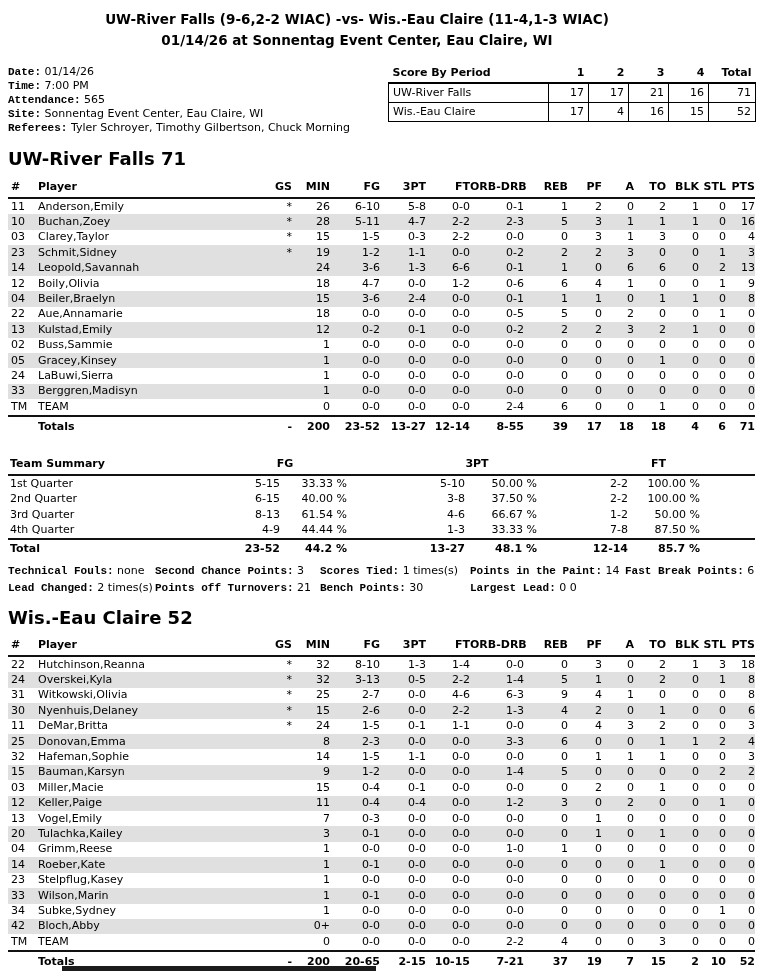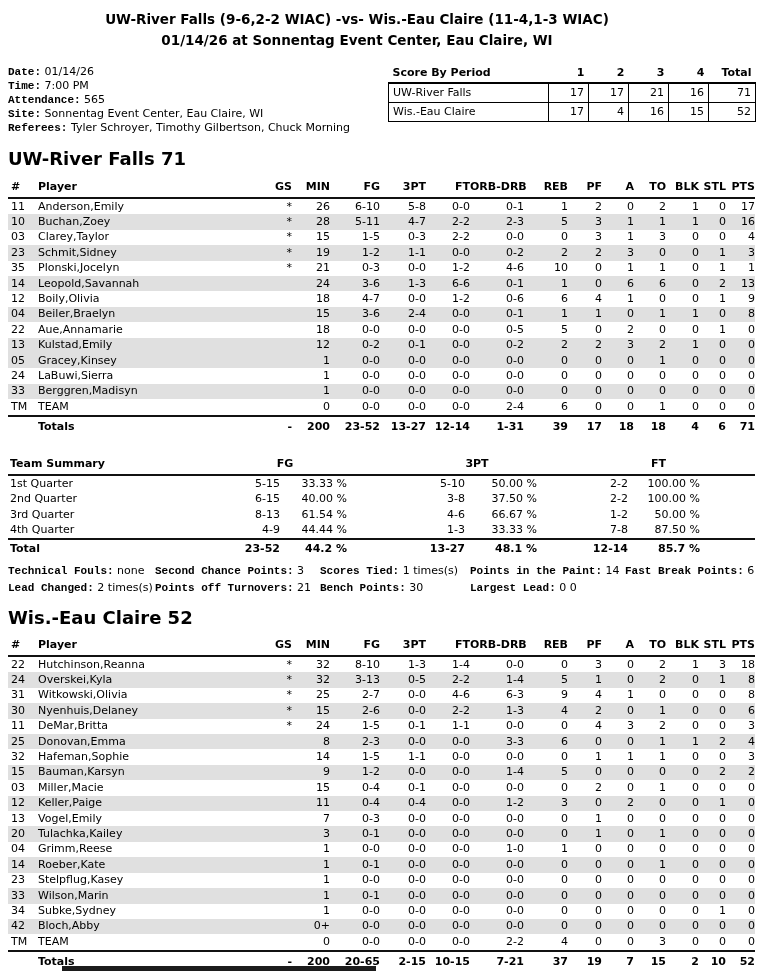--- a/index.html
+++ b/index.html
@@ -235,37 +235,20 @@
             <td>0-0</td>
             <td>0-2</td>
             <td>2</td>
             <td>2</td>
             <td>3</td>
             <td>0</td>
             <td>0</td>
             <td>1</td>
             <td>3</td>
           </tr>
-          <tr>
-            <td>35</td>
-            <td>Plonski,Jocelyn</td>
-            <td>*</td>
-            <td>21</td>
-            <td>0-3</td>
-            <td>0-0</td>
-            <td>1-2</td>
-            <td>4-6</td>
-            <td>10</td>
-            <td>0</td>
-            <td>1</td>
-            <td>1</td>
-            <td>0</td>
-            <td>1</td>
-            <td>1</td>
-          </tr>
           <tr class="stripe">
             <td>14</td>
             <td>Leopold,Savannah</td>
             <td></td>
             <td>24</td>
             <td>3-6</td>
             <td>1-3</td>
             <td>6-6</td>
             <td>0-1</td>
             <td>1</td>
@@ -334,20 +317,37 @@
             <td>12</td>
             <td>0-2</td>
             <td>0-1</td>
             <td>0-0</td>
             <td>0-2</td>
             <td>2</td>
             <td>2</td>
             <td>3</td>
             <td>2</td>
             <td>1</td>
+            <td>0</td>
+            <td>0</td>
+          </tr>
+          <tr>
+            <td>02</td>
+            <td>Buss,Sammie</td>
+            <td></td>
+            <td>1</td>
+            <td>0-0</td>
+            <td>0-0</td>
+            <td>0-0</td>
+            <td>0-0</td>
+            <td>0</td>
+            <td>0</td>
+            <td>0</td>
+            <td>0</td>
+            <td>0</td>
             <td>0</td>
             <td>0</td>
           </tr>
           <tr class="stripe">
             <td>05</td>
             <td>Gracey,Kinsey</td>
             <td></td>
             <td>1</td>
             <td>0-0</td>
             <td>0-0</td>
@@ -415,21 +415,21 @@
         </tbody>
       <tfoot>
         <tr>
             <td></td>
             <td>Totals</td>
             <td>-</td>
             <td>200</td>
             <td>23-52</td>
             <td>13-27</td>
             <td>12-14</td>
-            <td>1-31</td>
+            <td>8-55</td>
             <td>39</td>
             <td>17</td>
             <td>18</td>
             <td>18</td>
             <td>4</td>
             <td>6</td>
             <td>71</td>
           </tr>
       </tfoot>
     </table>

